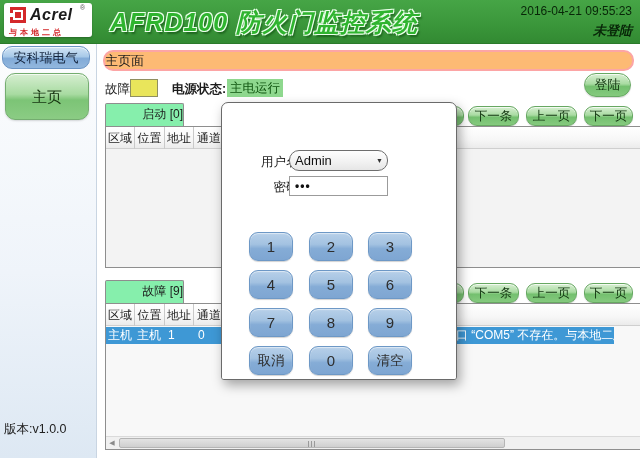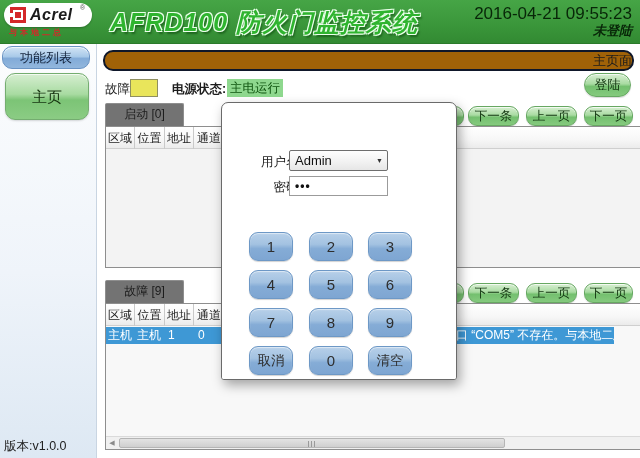--- a/index.html
+++ b/index.html
@@ -4,66 +4,66 @@
 <style>
   * { margin:0; padding:0; box-sizing:border-box; }
   html,body { width:640px; height:458px; }
   body { font-family:"Liberation Sans", sans-serif; background:#fff; }
   #app { position:relative; width:640px; height:458px; background:#fff; overflow:hidden; }
 
   
   .header { position:absolute; left:0; top:0; width:640px; height:44px;
     background:linear-gradient(180deg,#46a546 0%,#3b973b 55%,#328a32 100%);
     border-bottom:1px solid #2b7a2b; }
-  .logo-box { position:absolute; left:4px; top:3px; width:88px; height:24px; background:#fff;
-    border-radius:13px; box-shadow:0 1px 2px rgba(0,0,0,.25); }
+  .logo-box { position:absolute; left:4px; top:3px; width:88px; height:34px; background:#fff;
+    border-radius:3px; box-shadow:0 1px 2px rgba(0,0,0,.25); }
   .logo-icon { position:absolute; left:6px; top:4px; width:16px; height:16px; border:3px solid #d4282a; }
   .logo-icon::after { content:''; position:absolute; left:-3px; top:3px; width:3px; height:4px; background:#fff; }
   .logo-icon-inner { position:absolute; left:2px; top:2px; width:6px; height:6px; background:#d4282a; }
   .brand { position:absolute; left:26px; top:3px; font-size:16px; font-weight:bold; color:#1b1b1b;
     letter-spacing:.5px; font-style:italic; }
   .brand-mark { position:absolute; left:76px; top:1px; font-size:7px; color:#555; }
   .brand-sub { position:absolute; left:5px; top:24px; font-size:8px; color:#d4282a; letter-spacing:3px;
     white-space:nowrap; font-weight:bold; }
   .app-title { position:absolute; left:110px; top:6px; font-size:25px; font-weight:bold; font-style:italic;
     letter-spacing:1px; color:#2fb42f; white-space:nowrap;
     text-shadow:-1px -1px 0 #eaffea,1px -1px 0 #eaffea,-1px 1px 0 #eaffea,1px 1px 0 #eaffea,2px 3px 2px rgba(0,50,0,.45); }
-  .datetime { position:absolute; right:8px; top:4px; font-size:17px; color:#082608; }
+  .datetime { position:absolute; right:8px; top:4px; font-size:12px; color:#082608; }
   .login-status { position:absolute; right:8px; top:22px; font-size:13px; font-weight:bold; color:#082608;font-style:italic; }
 
   
   .sidebar { position:absolute; left:0; top:44px; width:97px; height:414px;
     background:linear-gradient(180deg,#fcfdfe 0%,#eff4fa 55%,#dde8f3 100%);
     border-right:1px solid #c9d5e2; }
   .sidebar-header { position:absolute; left:2px; top:2px; width:88px; height:23px; border-radius:10px;
     background:linear-gradient(180deg,#d2e4f5 0%,#a9cae9 45%,#82abd8 55%,#92b7dd 100%);
     border:1px solid #6a94c4; color:#13233b; font-size:13px; text-align:center; line-height:21px;
     box-shadow:inset 0 1px 0 rgba(255,255,255,.7); }
   .home-btn { position:absolute; left:5px; top:29px; width:84px; height:47px; border-radius:10px;
     background:linear-gradient(180deg,#d6eed1 0%,#a8dba1 45%,#7cc476 58%,#8bcc84 100%);
     border:1px solid #74ad70; color:#15310f; font-size:15px; text-align:center; line-height:45px;
     box-shadow:inset 0 1px 0 rgba(255,255,255,.7), 0 1px 2px rgba(0,0,0,.15); cursor:pointer; }
-  .version { position:absolute; left:4px; bottom:3px; font-size:12.5px; color:#222;margin-top:32px; }
-
-  
-  .page-title-bar { position:absolute; left:103px; top:50px; width:531px; height:21px; background:#a16207;
-    border:2px solid #0f172a; border-radius:10px; text-align:right; line-height:17px; font-size:13px; color:#1c1c1c; }
+  .version { position:absolute; left:4px; bottom:20px; font-size:12.5px; color:#222;margin-top:32px; }
+
+  
+  .page-title-bar { position:absolute; left:103px; top:50px; width:531px; height:21px; background:#fdba74;
+    border:2px solid #fca5a5; border-radius:10px; text-align:left; line-height:17px; font-size:13px; color:#1c1c1c; }
   .lbl { position:absolute; font-size:12.5px; color:#1c1c1c; }
   .fault-swatch { position:absolute; left:130px; top:79px; width:28px; height:18px; background:#e9e55b; border:1px solid #8f8f60; }
   .power-badge { position:absolute; left:227px; top:79px; height:18px; padding:0 3px; background:#8ed88e;
     color:#0f540f; font-size:12.5px; line-height:18px; }
 
   .gbtn { position:absolute; border-radius:9px; text-align:center; color:#123510; cursor:pointer;
     background:linear-gradient(180deg,#d8efd2 0%,#a9dba2 45%,#74c06f 57%,#85ca7e 100%);
     border:1px solid #67a862; box-shadow:inset 0 1px 0 rgba(255,255,255,.7), 0 1px 1px rgba(0,0,0,.15); }
   .gbtn.login { left:584px; top:73px; width:47px; height:24px; font-size:13px; line-height:22px; border-radius:12px; }
   .gbtn.pg { width:51px; height:20px; font-size:12.5px; line-height:18px; }
 
-  .tab { position:absolute; width:79px; height:23px; background:#737373; border:1px solid #8e8e8e; border-bottom:none;
-    border-radius:2px 2px 0 0; text-align:center; line-height:21px; font-size:12px; color:#1c1c1c; cursor:pointer; }
+  .tab { position:absolute; width:79px; height:23px; background:#86efac; border:1px solid #8e8e8e; border-bottom:none;
+    border-radius:2px 2px 0 0; text-align:right; line-height:21px; font-size:12px; color:#1c1c1c; cursor:pointer; }
 
   .tbl { position:absolute; width:603px; border:1px solid #8e8e8e; background:#f3f3f3;padding-left:24px; }
   .thead { position:absolute; left:0; top:0; right:0; height:22px;
     background:linear-gradient(180deg,#ffffff 0%,#f7f7f7 60%,#ebebeb 100%); border-bottom:1px solid #cfcfcf; display:flex; }
   .th { height:22px; line-height:22px; text-align:center; font-size:12px; color:#222; border-right:1px solid #c9c9c9; }
   .th.c1{width:29px} .th.c2{width:30px} .th.c3{width:29px} .th.c4{width:31px}
   .vscroll { position:absolute; top:22px; right:0; width:13px; bottom:0; background:#f0f0f0; border-left:1px solid #dadada; }
   .vscroll .sa { position:absolute; left:0; width:12px; height:11px; font-size:7px; color:#8a8a8a; text-align:center; line-height:11px; cursor:pointer; }
   .sa.up{top:0} .sa.dn{bottom:0}
   .t2 .vscroll { bottom:14px; }
@@ -88,21 +88,21 @@
     background:linear-gradient(90deg,#f3f3f3 0%,#ededed 62%,#e2ebe1 82%,#cfe3cd 100%); border-bottom:1px solid #d6d6d6; }
   .dlg-icon { position:absolute; left:5px; top:4px; width:11px; height:11px; border:1px solid #7aa7c7;
     background:linear-gradient(180deg,#cfe4f7,#9fc4e4); }
   .dlg-icon::after { content:''; position:absolute; left:1px; top:1px; width:7px; height:3px; background:#fff; opacity:.8; }
   .dlg-title { position:absolute; left:21px; top:0; font-size:12px; color:#2a2a2a; line-height:20px; }
   .dlg-close { position:absolute; left:197px; top:2px; width:35px; height:15px; border-radius:3px;
     background:linear-gradient(180deg,#f2f5f1 0%,#dfe7dd 50%,#c9d9c6 100%); border:1px solid #90988e;
     text-align:center; line-height:13px; font-size:9px; font-weight:bold; color:#4a4a4a; cursor:pointer; }
   .dlg-body { position:absolute; left:0; top:20px; right:0; bottom:0; background:#fff; border-radius:0 0 2px 2px; }
   .dlg-lbl { position:absolute; left:18px; width:62px; text-align:right; font-size:12.5px; color:#1c1c1c; }
-  .combo { position:absolute; left:67px; top:27px; width:99px; height:21px; border:1px solid #6e6e6e; border-radius:2px;
+  .combo { position:absolute; left:67px; top:27px; width:99px; height:21px; border:1px solid #6e6e6e; border-radius:10px;
     background:linear-gradient(180deg,#fefefe 0%,#f1f1f1 60%,#e6e6e6 100%); cursor:pointer; }
   .combo-text { position:absolute; left:5px; top:0; font-size:13px; line-height:19px; color:#111; }
   .combo-arrow { position:absolute; right:4px; top:0; font-size:7px; line-height:19px; color:#333; }
   .pwd { position:absolute; left:67px; top:53px; width:99px; height:20px; border:1px solid #9b9b9b; background:#fff;
     font-family:"Liberation Sans",sans-serif; font-size:12px; font-weight:bold; letter-spacing:1px; padding-left:5px; color:#111; }
   .kbtn { position:absolute; width:44px; height:29px; border-radius:9px; text-align:center; color:#2e2e2e; cursor:pointer;
     background:linear-gradient(180deg,#b7d0e9 0%,#a3c2e1 42%,#85acd6 58%,#7ea6d2 100%);
     border:1px solid #6d98c6; box-shadow:inset 0 1px 1px rgba(255,255,255,.55), 0 1px 1px rgba(0,0,0,.18); }
   .kbtn.num { font-size:15px; line-height:27px; }
   .kbtn.fn { font-size:13.5px; line-height:27px; }
@@ -122,21 +122,21 @@
       <div class="brand">Acrel</div>
       <div class="brand-mark">®</div>
       <div class="brand-sub">与本地二总</div>
     </div>
     <div class="app-title">AFRD100 防火门监控系统</div>
     <div class="datetime">2016-04-21 09:55:23</div>
     <div class="login-status">未登陆</div>
   </div>
 
   <div class="sidebar">
-    <div class="sidebar-header">功能列表</div>
+    <div class="sidebar-header">安科瑞电气</div>
     <div class="home-btn">主页</div>
     <div class="version">版本:v1.0.0</div>
   </div>
 
   <div class="page-title-bar">主页面</div>
 
   <div class="lbl" style="left:105px; top:81px;">故障:</div>
   <div class="fault-swatch"></div>
   <div class="lbl" style="left:172px; top:81px;font-weight:bold;">电源状态:</div>
   <div class="power-badge">主电运行</div>

